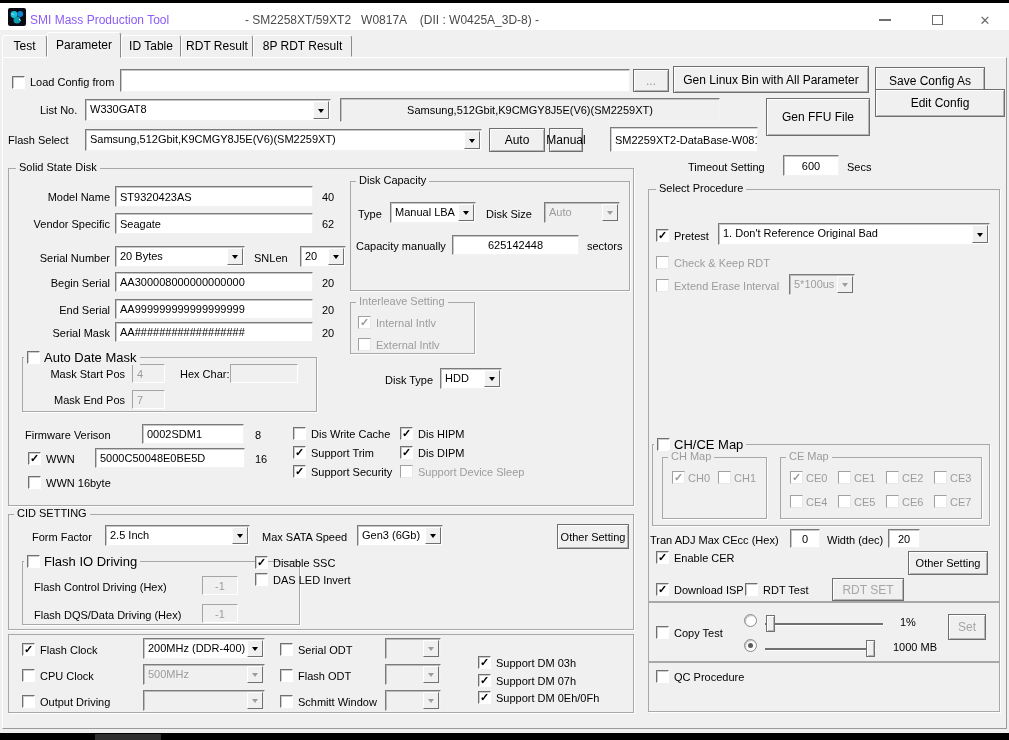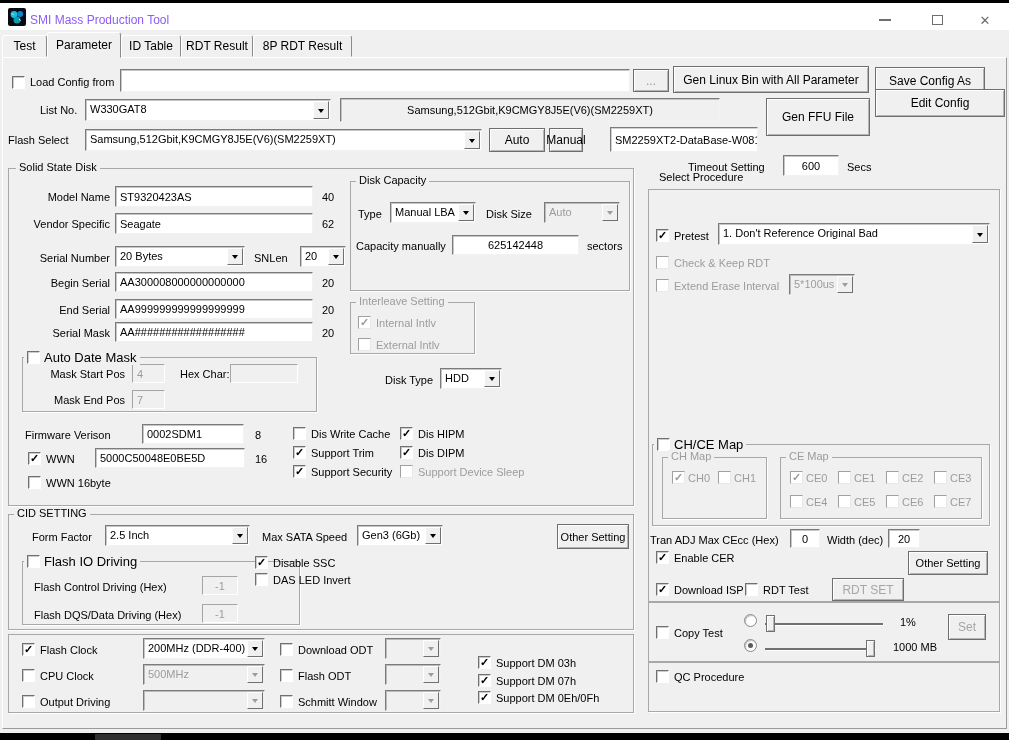--- a/index.html
+++ b/index.html
@@ -60,20 +60,21 @@
 
   <div class="titlebar" style="top:0">
     <svg style="position:absolute;left:8px;top:5px" width="18" height="18" viewBox="0 0 18 18">
       <rect x="0" y="0" width="18" height="18" rx="2" fill="#0a0a14"></rect>
       <circle cx="6" cy="6.5" r="3.4" fill="#17c0d8"></circle>
       <circle cx="12.2" cy="6" r="3" fill="#0e86cf"></circle>
       <circle cx="9" cy="12" r="3.5" fill="#0a9fb0"></circle>
       <path d="M4 5.5l1.4 1.4M11 11l1.6 1.6" stroke="#fff" stroke-width="1"></path>
     </svg>
     <span class="apptitle">SMI Mass Production Tool</span>
+    <span class="subtitle">- SM2258XT/59XT2   W0817A    (DII : W0425A_3D-8) -</span>
     <div class="winbtn" style="left:870px">
         <span class="minline"></span>
       </div>
     <div class="winbtn" style="left:922px">
         <span class="maxbox"></span>
       </div>
     <div class="winbtn closex" style="left:970px">
         <span></span>
       </div>
   </div>
@@ -276,21 +277,21 @@
 
   <div class="grp" style="left:8px;top:631px;width:626px;height:79px"></div>
 
   <span class="cb chk" style="left:22px;top:640px"></span>
   <span class="lbl" style="left:40px;top:641px">Flash Clock</span>
   <div class="combo" style="left:143px;top:635px;width:122px;height:21px">
     <span class="fld">200MHz (DDR-400)</span>
       <span class="ar"></span>
   </div>
   <span class="cb" style="left:280px;top:640px"></span>
-  <span class="lbl" style="left:298px;top:641px">Download ODT</span>
+  <span class="lbl" style="left:298px;top:641px">Serial ODT</span>
   <div class="combo dis" style="left:385px;top:635px;width:56px;height:21px">
     <span class="fld"></span>
       <span class="ar"></span>
   </div>
 
   <span class="cb" style="left:22px;top:666px"></span>
   <span class="lbl" style="left:40px;top:667px">CPU Clock</span>
   <div class="combo dis" style="left:143px;top:661px;width:122px;height:21px">
     <span class="fld">500MHz</span>
       <span class="ar"></span>
@@ -316,21 +317,21 @@
   </div>
 
   <span class="cb chk" style="left:478px;top:653px"></span>
   <span class="lbl" style="left:496px;top:654px">Support DM 03h</span>
   <span class="cb chk" style="left:478px;top:671px"></span>
   <span class="lbl" style="left:496px;top:672px">Support DM 07h</span>
   <span class="cb chk" style="left:478px;top:688px"></span>
   <span class="lbl" style="left:496px;top:689px">Support DM 0Eh/0Fh</span>
 
   <div class="grp" style="left:648px;top:186px;width:352px;height:413px"></div>
-  <span class="lbl bgf" style="left:656px;top:168px">Select Procedure</span>
+  <span class="lbl bgf" style="left:656px;top:179px">Select Procedure</span>
 
   <span class="cb chk" style="left:656px;top:226px"></span>
   <span class="lbl" style="left:674px;top:227px">Pretest</span>
   <div class="combo" style="left:718px;top:220px;width:272px;height:22px">
     <span class="fld">1. Don't Reference Original Bad</span>
       <span class="ar"></span>
   </div>
   <span class="cb dis" style="left:656px;top:253px"></span>
   <span class="lbl dis" style="left:674px;top:254px">Check &amp; Keep RDT</span>
   <span class="cb dis" style="left:656px;top:276px"></span>

